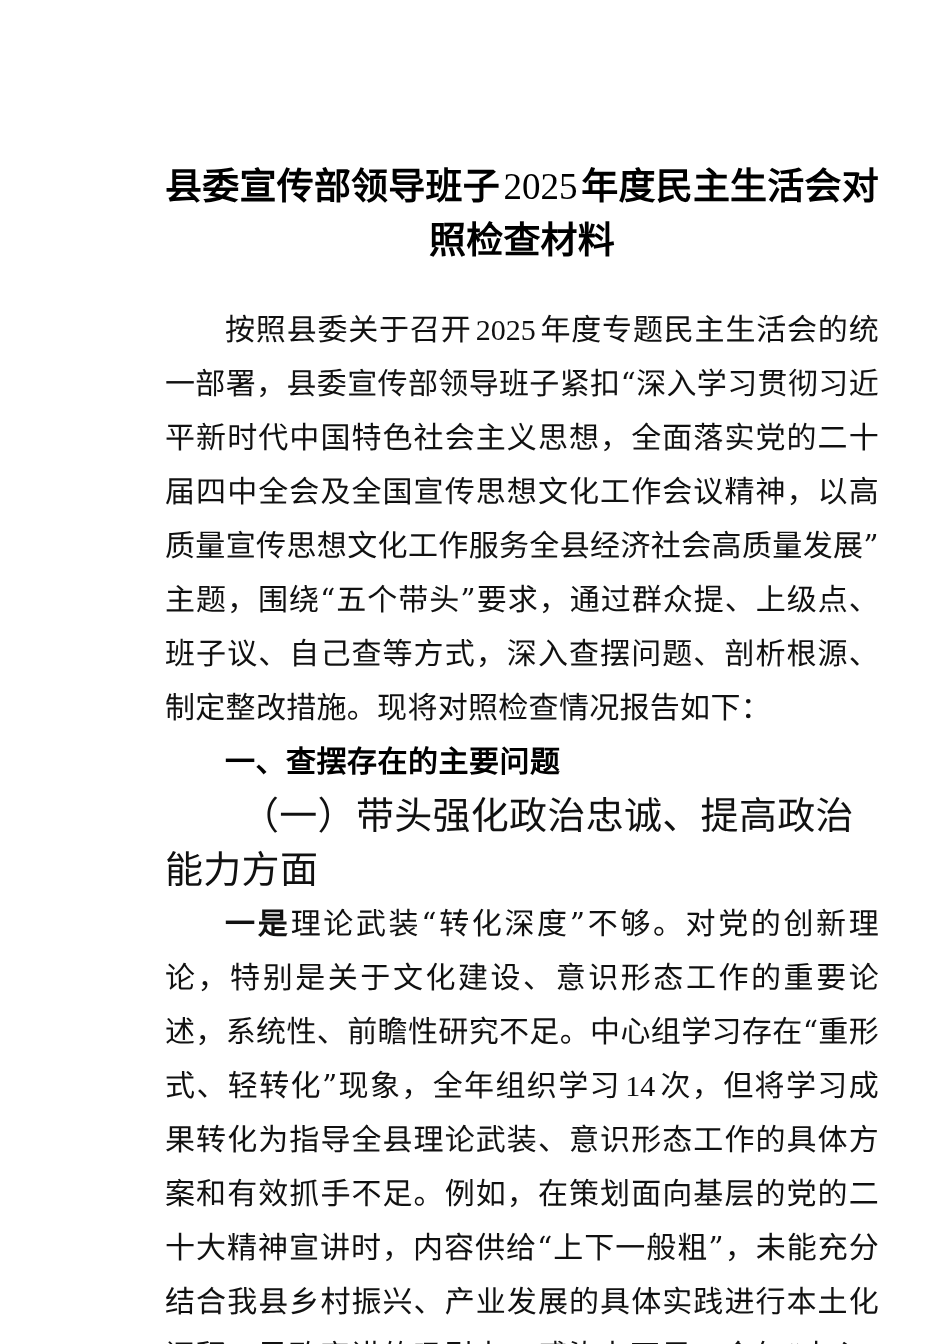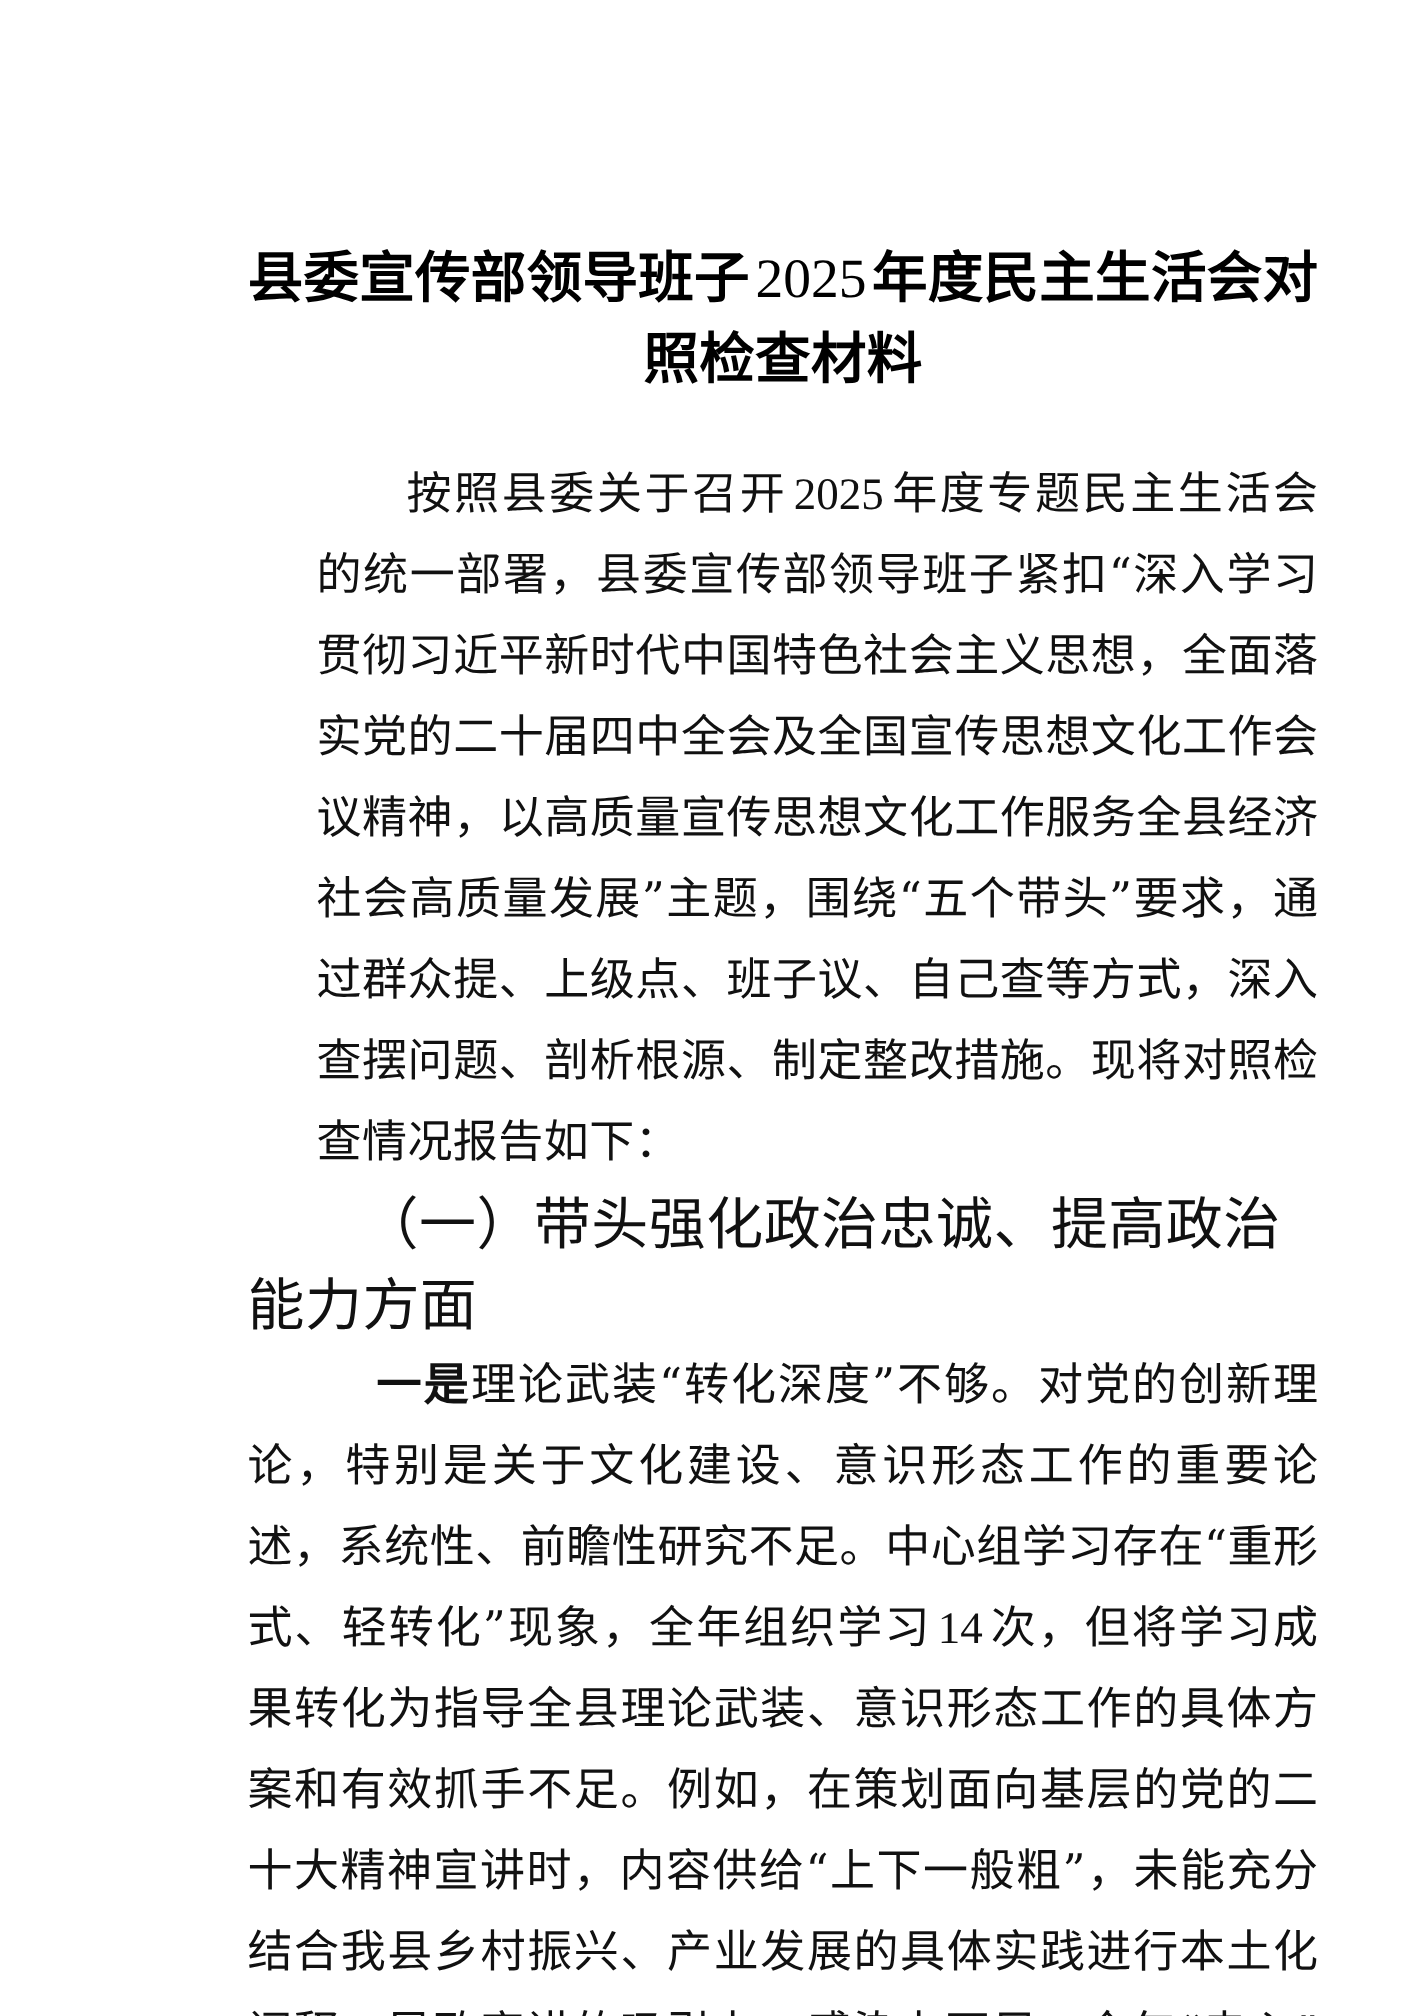--- a/index.html
+++ b/index.html
@@ -49,21 +49,20 @@
     text-align: justify;
     text-justify: inter-ideograph;
     text-indent: 2em;
     margin: 0;
     letter-spacing: 0.3px;
     word-break: break-all;
   }
 
   .para-first {
     margin-top: 35px;
-    margin-left: 46px;
   }
 
   
   .heading-1 {
     font-family: "Liberation Sans", "DejaVu Sans", sans-serif;
     font-weight: bold;
     font-size: 30px;
     line-height: 54px;
     color: #000000;
     text-indent: 2em;
@@ -80,21 +79,20 @@
     text-indent: 2em;
     margin: 0;
     letter-spacing: 0.3px;
   }
 
   
   .lead-bold {
     font-family: "Liberation Sans", "DejaVu Sans", sans-serif;
     font-weight: bold;
     letter-spacing: 0.5px;
-    margin-left: 26px;
   }
 
   
   .num {
     font-family: "Liberation Serif", "DejaVu Serif", serif;
     font-weight: normal;
     padding: 0 0.14em;
     letter-spacing: 0;
   }
 
@@ -106,20 +104,21 @@
 </head>
 <body>
 
 <div class="page">
   <div class="page-body">
 
     <h1 class="doc-title">县委宣传部领导班子<span class="num">2025</span>年度民主生活会对照检查材料</h1>
 
     <p class="para para-first">按照县委关于召开<span class="num">2025</span>年度专题民主生活会的统一部署，县委宣传部领导班子紧扣“深入学习贯彻习近平新时代中国特色社会主义思想，全面落实党的二十届四中全会及全国宣传思想文化工作会议精神，以高质量宣传思想文化工作服务全县经济社会高质量发展”主题，围绕“五个带头”要求，通过群众提、上级点、班子议、自己查等方式，深入查摆问题、剖析根源、制定整改措施。现将对照检查情况报告如下：</p>
 
+    <p class="heading-1">一、查摆存在的主要问题</p>
 
     <p class="heading-2">（一）带头强化政治忠诚、提高政治能力方面</p>
 
 
     <p class="para">
       <span class="lead-bold">一是</span><span>理论武装“转化深度”不够。对党的创新理论，特别是关于文化建设、意识形态工作的重要论述，系统性、前瞻性研究不足。中心组学习存在“重形式、轻转化”现象，全年组织学习<span class="num">14</span>次，但将学习成果转化为指导全县理论武装、意识形态工作的具体方案和有效抓手不足。例如，在策划面向基层的党的二十大精神宣讲时，内容供给“上下一般粗”，未能充分结合我县乡村振兴、产业发展的具体实践进行本土化阐释，导致宣讲的吸引力、感染力不足，全年“走心”宣讲案例仅占宣讲</span>
     </p>
 
   </div>
 </div>

